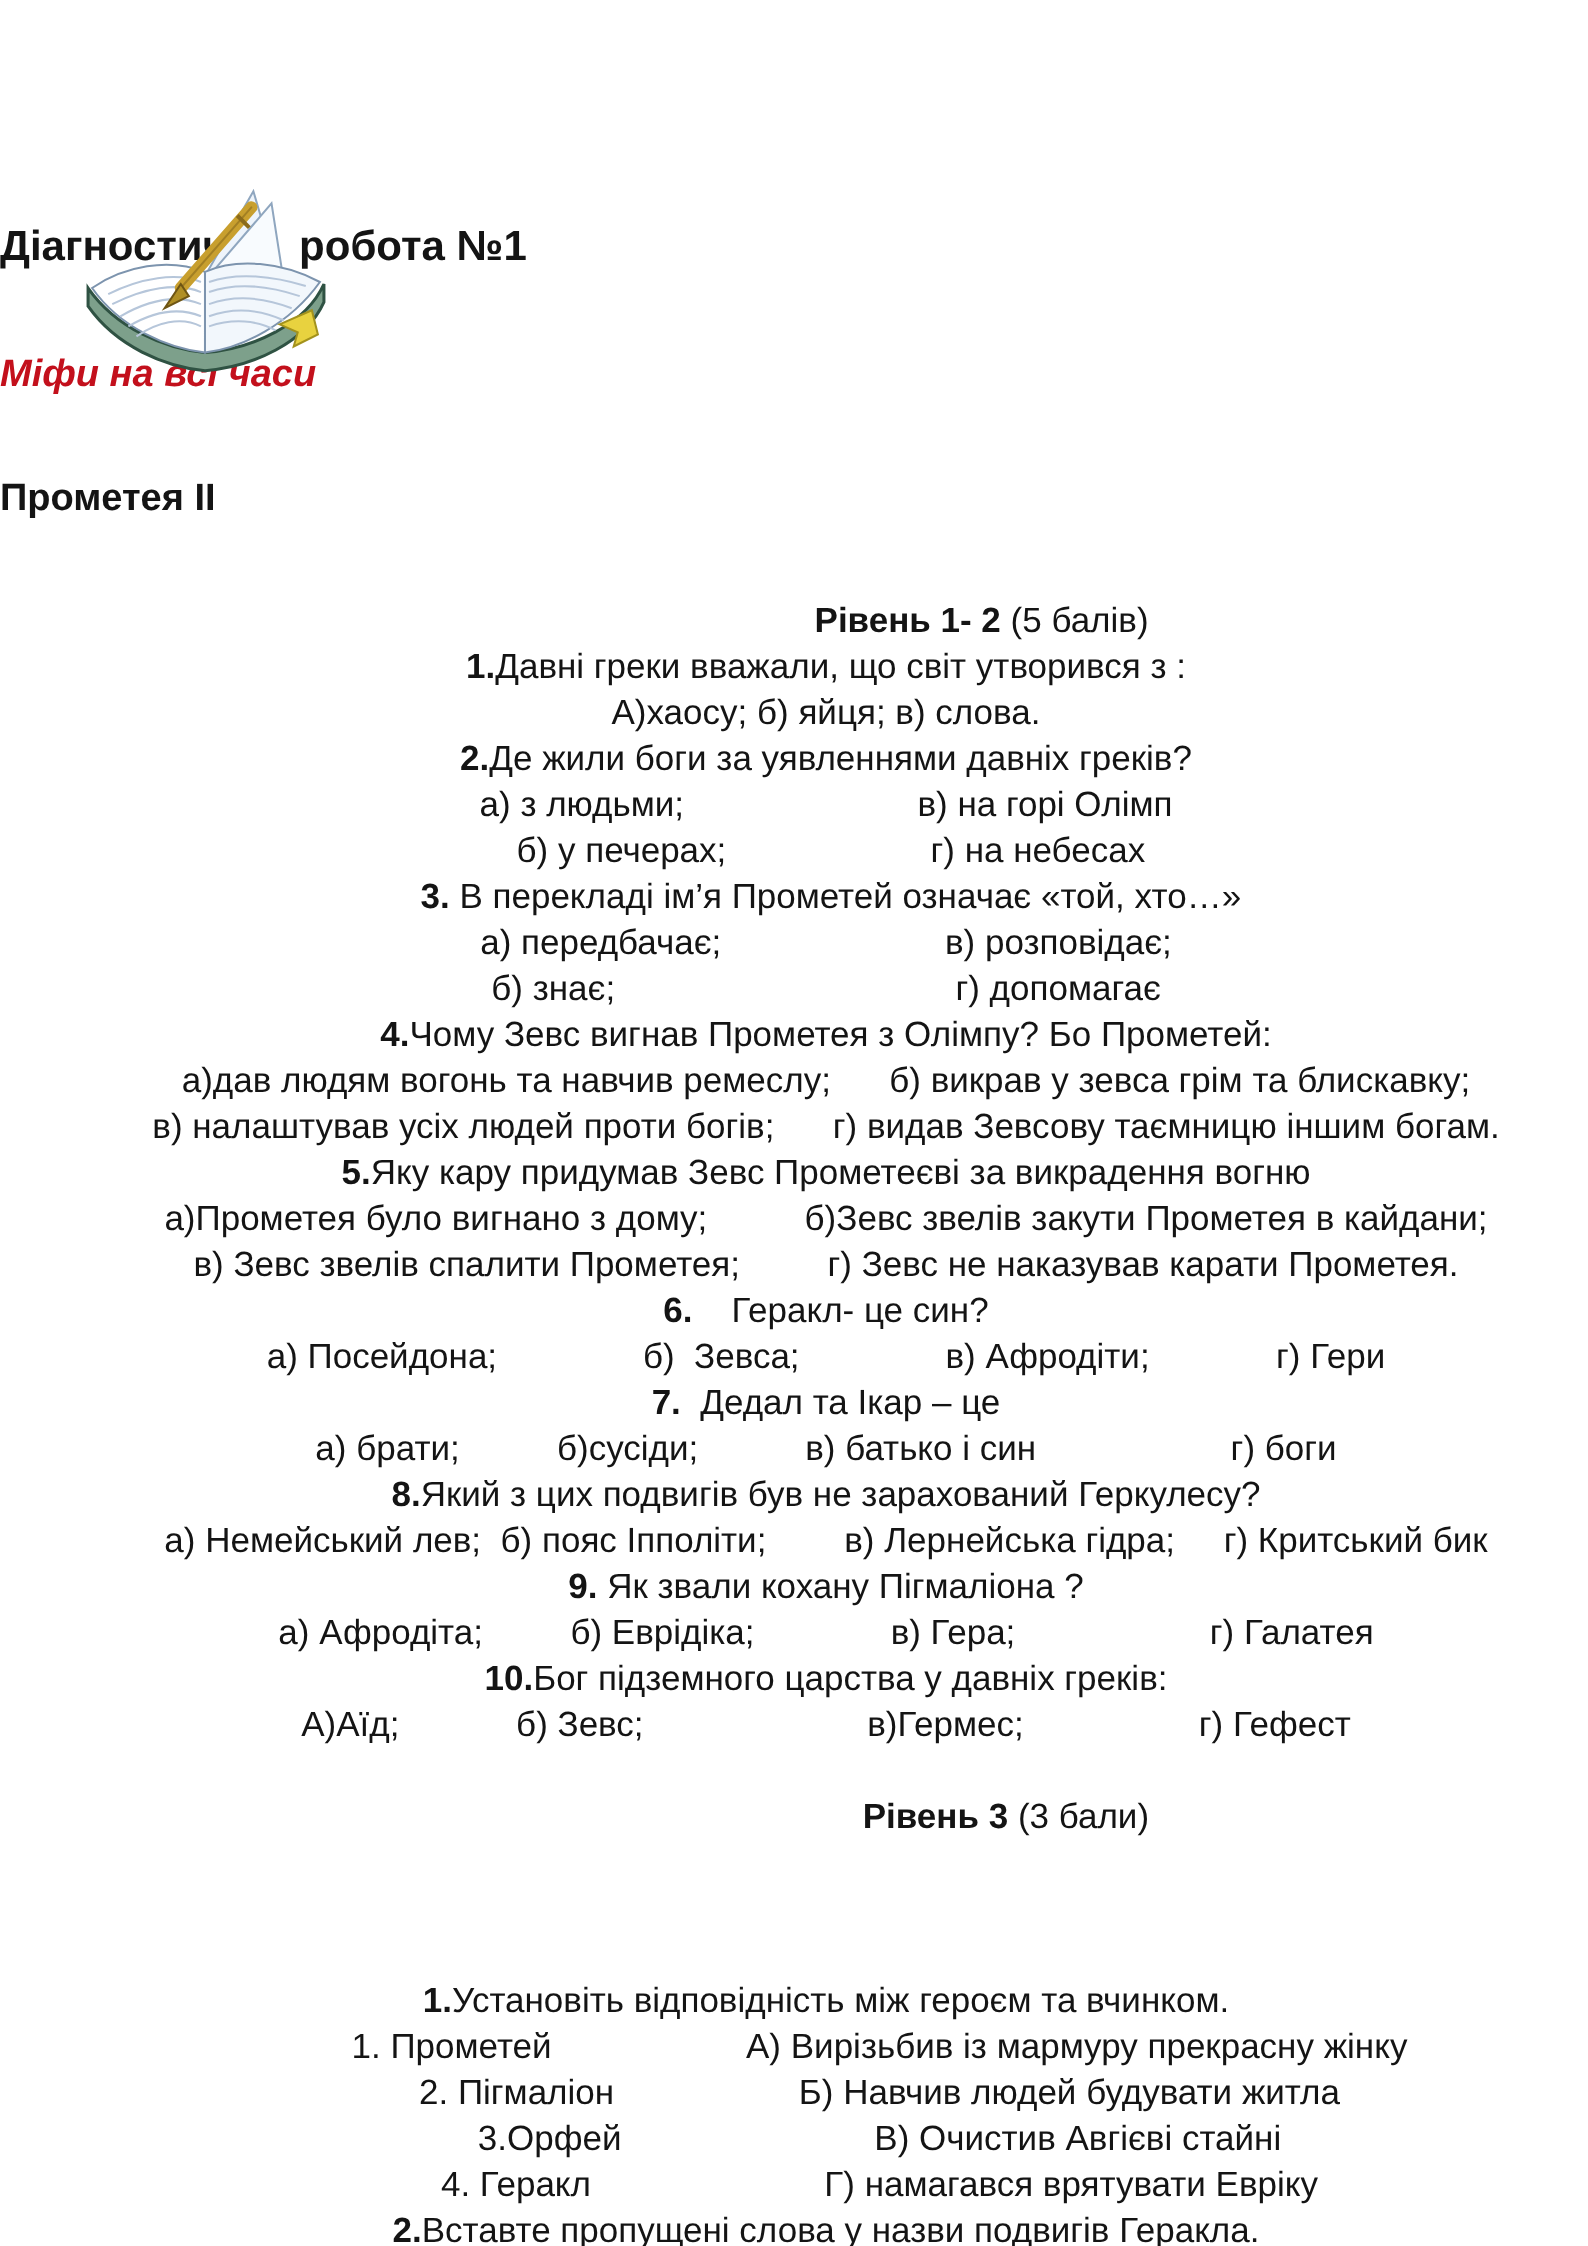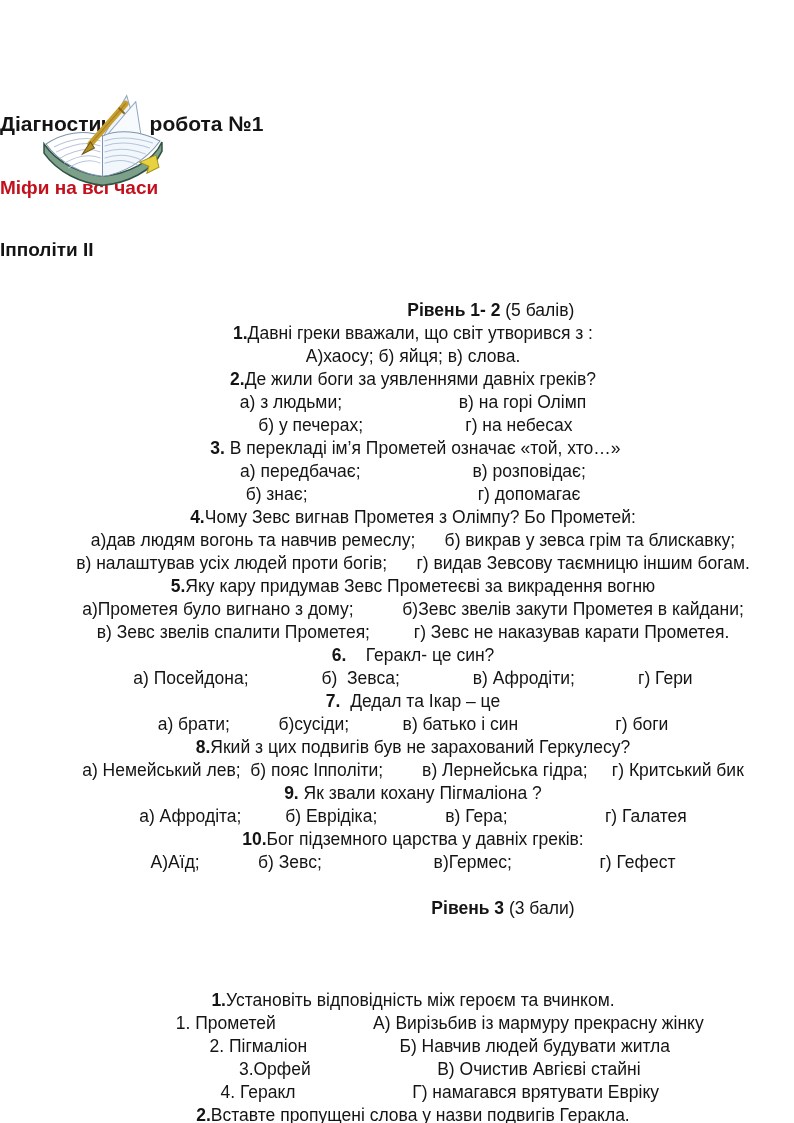--- a/index.html
+++ b/index.html
@@ -34,20 +34,21 @@
   }
   .doc-title {
     font-size: 21px;
     font-weight: bold;
     line-height: 30px;
   }
   .doc-subtitle {
     font-size: 19px;
     font-weight: bold;
     line-height: 26px;
+    font-style: italic;
   }
   .doc-variant {
     font-size: 19px;
     font-weight: bold;
     line-height: 26px;
   }
   .lines {
     padding-left: 32px;
     font-size: 17.5px;
     line-height: 23px;
@@ -86,18 +87,18 @@
       <line x1="85" y1="12" x2="50" y2="52" stroke="#c89f2e" stroke-width="6" stroke-linecap="round"></line>
       <line x1="85" y1="12" x2="50" y2="52" stroke="#8a6b1c" stroke-width="1" stroke-linecap="round" opacity="0.6"></line>
       <path d="M50 50 L42 62 L54 56 Z" fill="#b08f25" stroke="#6e5514" stroke-width="1"></path>
       <line x1="78" y1="16" x2="84" y2="22" stroke="#8a6b1c" stroke-width="2"></line>
     </svg>
   </div>
 
   <div class="header">
     <div class="doc-title">Діагностична  робота №1</div>
     <div class="doc-subtitle" id="doc-subtitle" style="color: rgb(195, 16, 28);">Міфи на всі часи</div>
-    <div class="doc-variant">Іпполіти II</div>
+    <div class="doc-variant">Прометея II</div>
   </div>
 
   <div class="lines" id="lines"><div class="line"><span class="b">                                Рівень 1- 2 </span><span>(5 балів)</span></div><div class="line"><span class="b">1.</span><span>Давні греки вважали, що світ утворився з :</span></div><div class="line"><span>А)хаосу; б) яйця; в) слова.</span></div><div class="line"><span class="b">2.</span><span>Де жили боги за уявленнями давніх греків?</span></div><div class="line"><span>а) з людьми;                        в) на горі Олімп</span></div><div class="line"><span> б) у печерах;                     г) на небесах</span></div><div class="line"><span class="b"> 3.</span><span> В перекладі ім’я Прометей означає «той, хто…»</span></div><div class="line"><span>а) передбачає;                       в) розповідає;</span></div><div class="line"><span>б) знає;                                   г) допомагає</span></div><div class="line"><span class="b">4.</span><span>Чому Зевс вигнав Прометея з Олімпу? Бо Прометей:</span></div><div class="line"><span>а)дав людям вогонь та навчив ремеслу;      б) викрав у зевса грім та блискавку;</span></div><div class="line"><span>в) налаштував усіх людей проти богів;      г) видав Зевсову таємницю іншим богам.</span></div><div class="line"><span class="b">5.</span><span>Яку кару придумав Зевс Прометеєві за викрадення вогню</span></div><div class="line"><span>а)Прометея було вигнано з дому;          б)Зевс звелів закути Прометея в кайдани;</span></div><div class="line"><span>в) Зевс звелів спалити Прометея;         г) Зевс не наказував карати Прометея.</span></div><div class="line"><span class="b">6.</span><span>    Геракл- це син?</span></div><div class="line"><span>а) Посейдона;               б)  Зевса;               в) Афродіти;             г) Гери</span></div><div class="line"><span class="b">7.</span><span>  Дедал та Ікар – це</span></div><div class="line"><span>а) брати;          б)сусіди;           в) батько і син                    г) боги</span></div><div class="line"><span class="b">8.</span><span>Який з цих подвигів був не зарахований Геркулесу?</span></div><div class="line"><span>а) Немейський лев;  б) пояс Іпполіти;        в) Лернейська гідра;     г) Критський бик</span></div><div class="line"><span class="b">9.</span><span> Як звали кохану Пігмаліона ?</span></div><div class="line"><span>а) Афродіта;         б) Еврідіка;              в) Гера;                    г) Галатея</span></div><div class="line"><span class="b">10.</span><span>Бог підземного царства у давніх греків:</span></div><div class="line"><span>А)Аїд;            б) Зевс;                       в)Гермес;                  г) Гефест</span></div><div class="line"><span></span></div><div class="line"><span class="b">                                     Рівень 3 </span><span>(3 бали)</span></div><div class="line"><span></span></div><div class="line"><span></span></div><div class="line"><span></span></div><div class="line"><span class="b">1.</span><span>Установіть відповідність між героєм та вчинком.</span></div><div class="line"><span>           1. Прометей                    А) Вирізьбив із мармуру прекрасну жінку</span></div><div class="line"><span>           2. Пігмаліон                   Б) Навчив людей будувати житла</span></div><div class="line"><span>           3.Орфей                          В) Очистив Авгієві стайні</span></div><div class="line"><span>           4. Геракл                        Г) намагався врятувати Евріку</span></div><div class="line"><span class="b">2.</span><span>Вставте пропущені слова у назви подвигів Геракла.</span></div><div class="line"><span></span></div></div>
 
 </div>
 
 </body></html>

